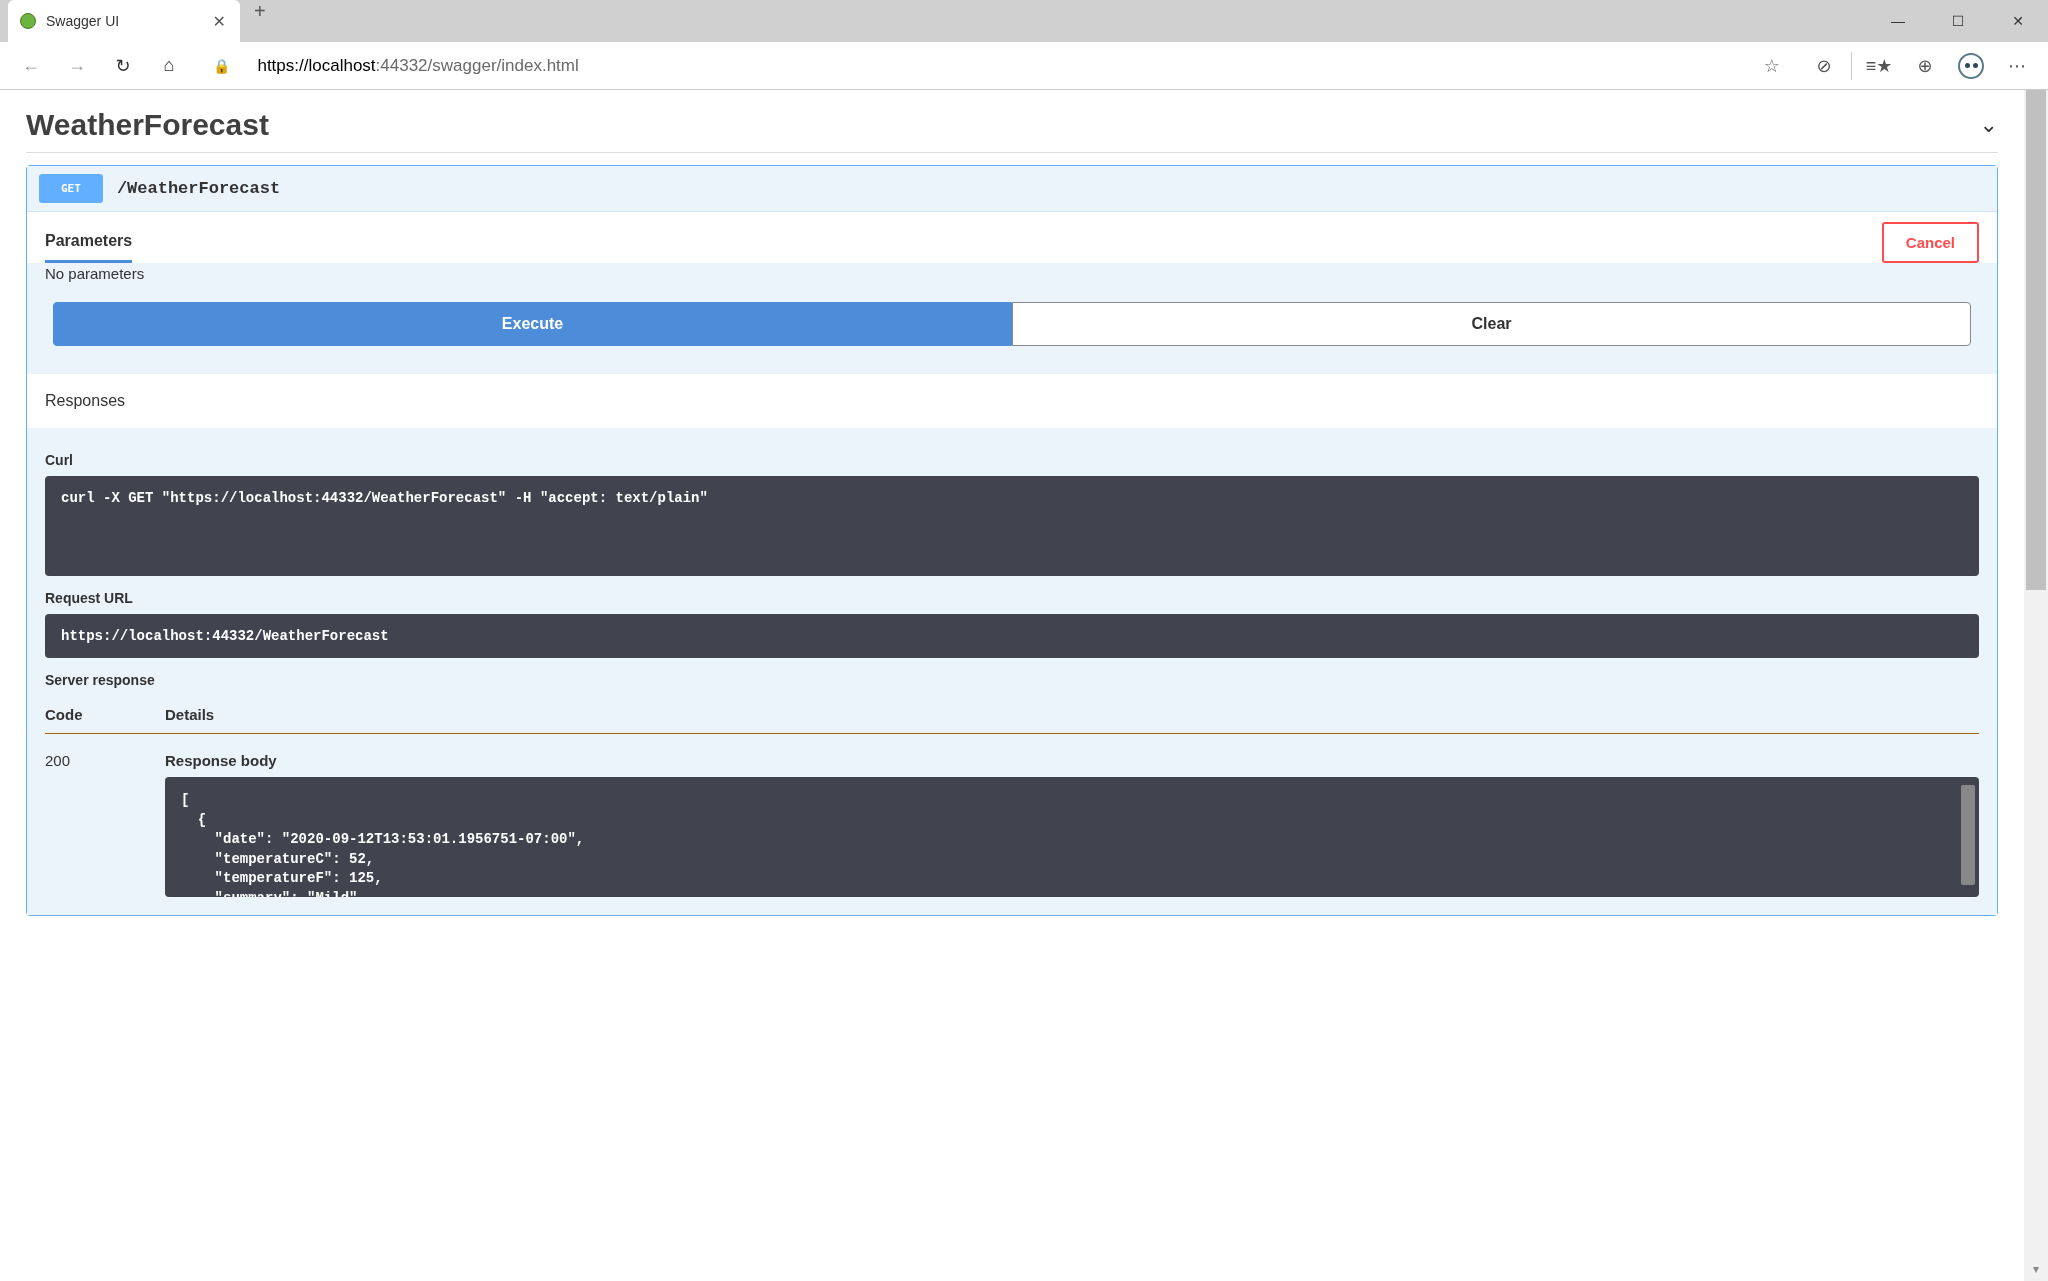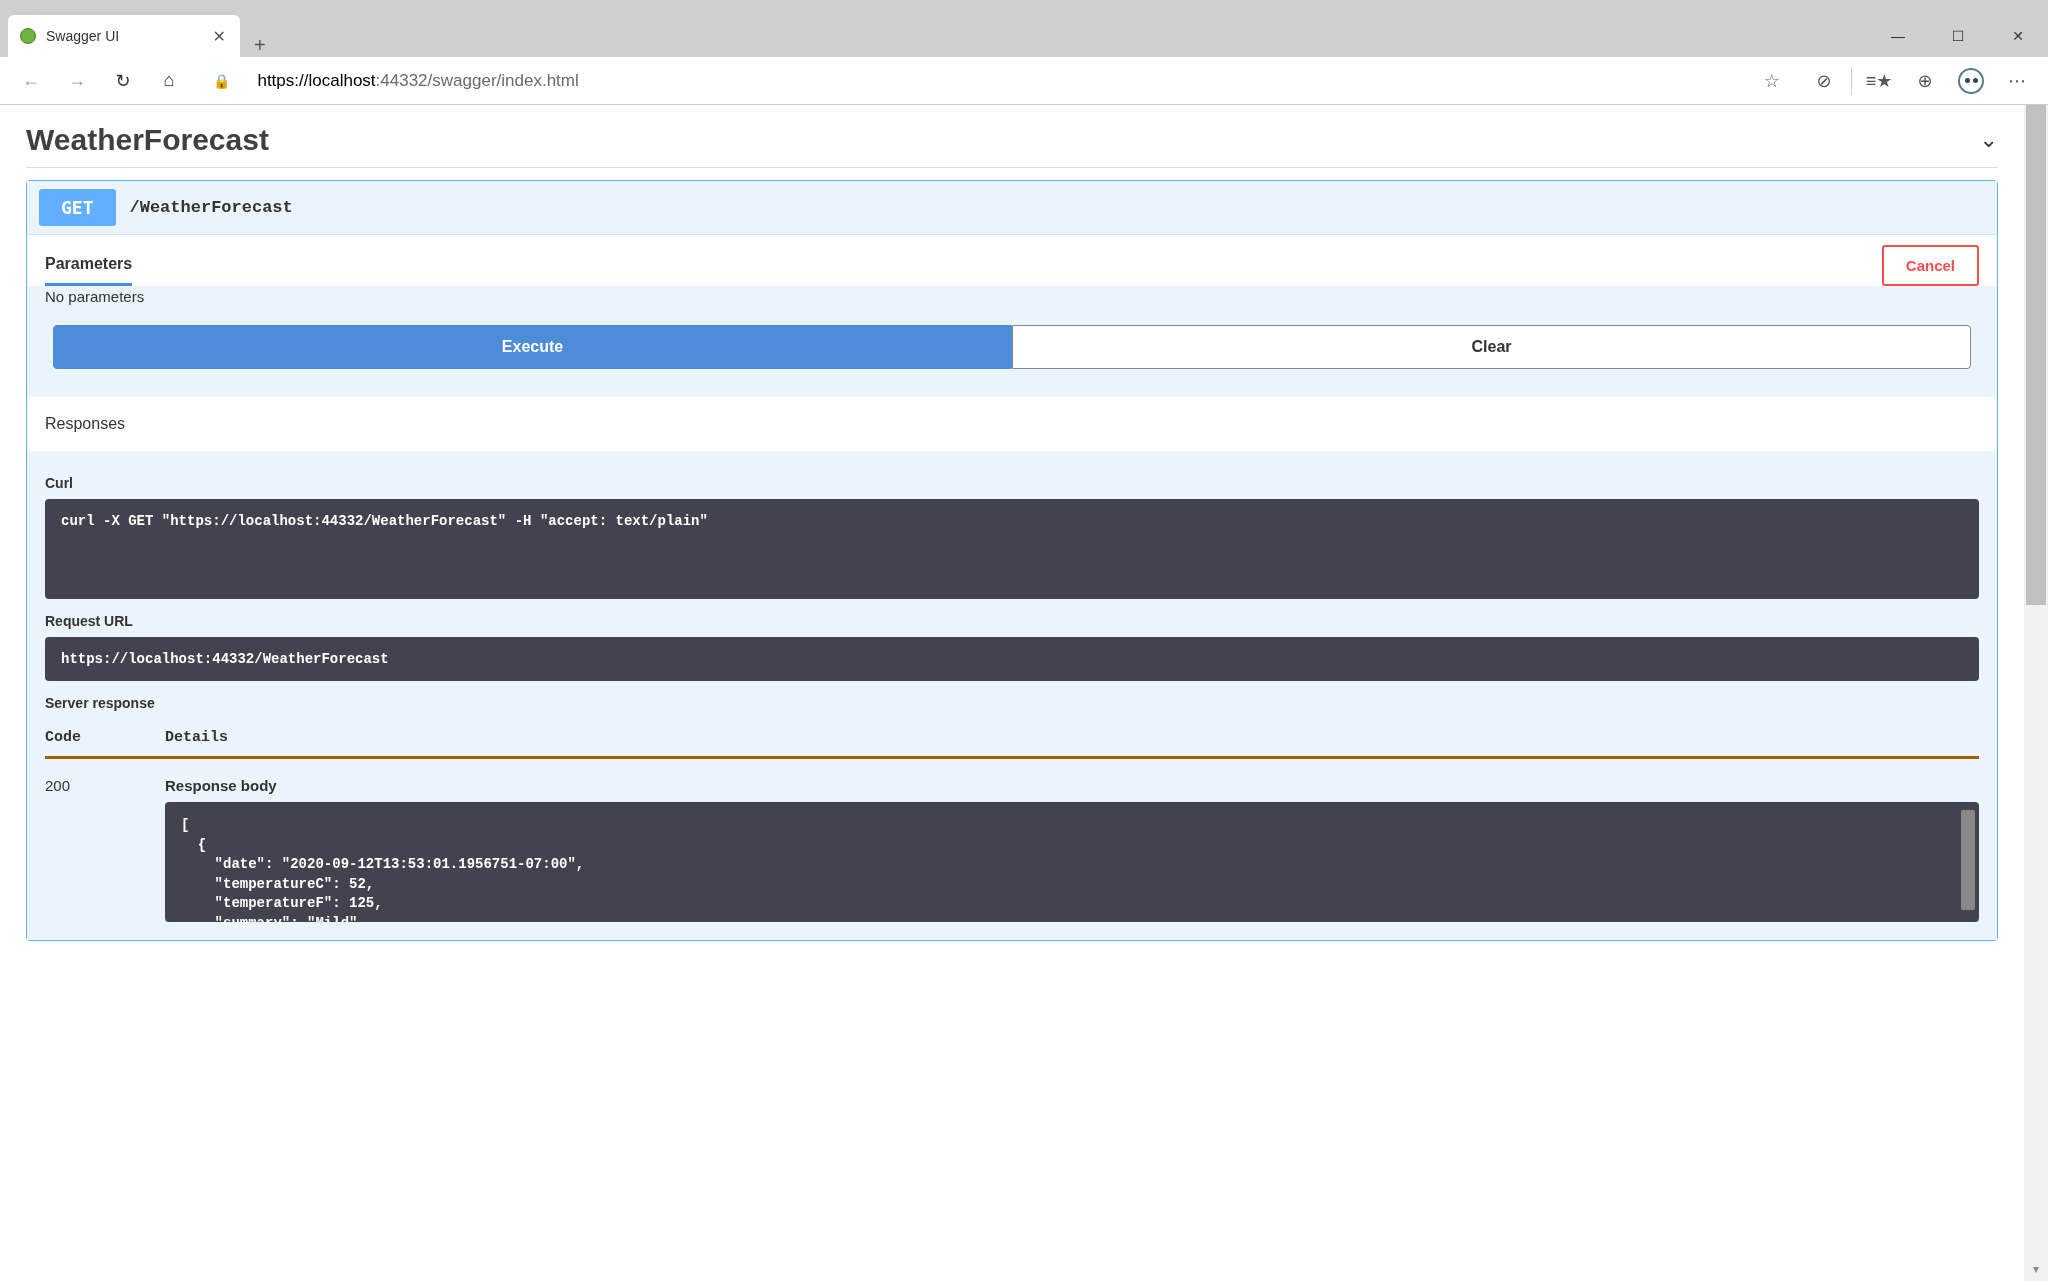--- a/index.html
+++ b/index.html
@@ -1,21 +1,21 @@
 <!DOCTYPE html>
 <html><head>
   <meta charset="utf-8">
   <style>
     * { margin: 0; padding: 0; box-sizing: border-box; }
     body { font-family: -apple-system, BlinkMacSystemFont, 'Segoe UI', Arial, sans-serif; background: #e5e5e5; overflow: hidden; }
     
     .browser-window { width: 2048px; height: 1281px; background: #fff; display: flex; flex-direction: column; }
     
     
-    .titlebar { height: 57px; background: #d0d0d0; display: flex; align-items: flex-end; }
+    .titlebar { height: 42px; background: #d0d0d0; display: flex; align-items: flex-start; }
     .tab { background: #fff; height: 42px; display: flex; align-items: center; padding: 0 14px 0 12px; border-top-left-radius: 6px; border-top-right-radius: 6px; margin-left: 8px; width: 232px; }
     .tab-favicon { width: 16px; height: 16px; border-radius: 50%; background: #6db33f; margin-right: 10px; border: 1px solid #4a7a2a; flex-shrink: 0; }
     .tab-title { font-size: 14px; color: #333; flex: 1; white-space: nowrap; overflow: hidden; }
     .tab-close { font-size: 16px; color: #555; cursor: pointer; margin-left: 6px; }
     .new-tab { font-size: 20px; color: #555; margin-left: 14px; cursor: pointer; }
     .window-controls { margin-left: auto; display: flex; }
     .win-ctrl { width: 60px; height: 42px; display: flex; align-items: center; justify-content: center; font-size: 14px; color: #333; cursor: pointer; }
     
     
     .addressbar { height: 48px; background: #fff; display: flex; align-items: center; padding: 0 10px; border-bottom: 1px solid #ccc; gap: 4px; }
@@ -42,42 +42,42 @@
     .scrollbar-arrow.up { top: 0; }
     .scrollbar-arrow.down { bottom: 0; }
     
     
     .section-header { display: flex; align-items: center; justify-content: space-between; padding: 18px 0 10px 0; border-bottom: 1px solid #ddd; }
     .section-title { font-size: 30px; font-weight: 700; color: #404040; }
     .chevron { font-size: 22px; color: #333; cursor: pointer; }
     
     .opblock { border: 1px solid #61affe; border-radius: 4px; margin-top: 12px; background: #ebf3fb; }
     .opblock-summary { display: flex; align-items: center; padding: 8px 12px; background: #ebf3fb; border-bottom: 1px solid #cfe2f7; }
-    .method-badge { background: #61affe; color: #fff; font-weight: 700; font-size: 18px; padding: 8px 22px; border-radius: 3px; margin-right: 14px; font-family: monospace; }
+    .method-badge { background: #61affe; color: #fff; font-weight: 700; font-size: 11px; padding: 8px 22px; border-radius: 3px; margin-right: 14px; font-family: monospace; }
     .path { font-family: 'Courier New', monospace; font-size: 17px; font-weight: 600; color: #333; }
     
     .opblock-body { }
     .params-header { display: flex; align-items: center; justify-content: space-between; padding: 10px 18px 0 18px; background: #fff; }
     .params-tab { font-size: 16px; font-weight: 700; color: #333; padding: 10px 0; border-bottom: 3px solid #4c8cd8; display: inline-block; }
     .cancel-btn { border: 2px solid #ff4d4d; color: #ff4d4d; background: transparent; padding: 10px 22px; border-radius: 3px; font-weight: 700; font-size: 15px; cursor: pointer; }
     
     .no-params { padding: 2px 18px; font-size: 15px; color: #333; background: #ebf3fb; }
     
     .action-row { display: flex; padding: 18px 26px 28px 26px; gap: 0; background: #ebf3fb; }
     .execute-btn { flex: 1; background: #4c8cd8; color: #fff; border: 1px solid #4c8cd8; padding: 12px 0; font-size: 16px; font-weight: 700; border-radius: 4px 0 0 4px; cursor: pointer; }
     .clear-btn { flex: 1; background: #fff; color: #333; border: 1px solid #888; padding: 12px 0; font-size: 16px; font-weight: 600; border-radius: 0 4px 4px 0; cursor: pointer; }
     
     .responses-header { background: #fff; padding: 18px; font-size: 16px; font-weight: 400; color: #333; }
     
     .response-section { padding: 10px 18px 18px 18px; background: #ebf3fb; }
     .field-label { font-size: 14px; font-weight: 700; color: #333; margin: 14px 0 8px 0; }
     .code-block { background: #41444e; color: #fff; padding: 14px 16px; border-radius: 4px; font-family: 'Courier New', monospace; font-size: 14px; font-weight: 600; white-space: pre; overflow-x: auto; min-height: 28px; }
     .code-block.tall { min-height: 100px; }
     
-    .resp-table-header { display: flex; border-bottom: 3px solid #a16207; padding: 10px 0; margin-top: 6px; font-family: Liberation Mono, monospace; }
+    .resp-table-header { display: flex; border-bottom: 1px solid #a16207; padding: 10px 0; margin-top: 6px; }
     .resp-code-col { width: 120px; font-size: 15px; font-weight: 700; color: #333; }
     .resp-details-col { flex: 1; font-size: 15px; font-weight: 700; color: #333; }
     
     .resp-row { display: flex; padding-top: 18px; }
     .resp-code { width: 120px; font-size: 15px; color: #333; }
     .resp-details { flex: 1; }
     .resp-body-label { font-size: 15px; font-weight: 700; color: #333; margin-bottom: 8px; }
     
     .body-wrapper { position: relative; }
     .body-block { background: #41444e; color: #fff; padding: 14px 16px; border-radius: 4px; font-family: 'Courier New', monospace; font-size: 14px; font-weight: 600; white-space: pre; line-height: 1.4; max-height: 120px; overflow-y: hidden; }

